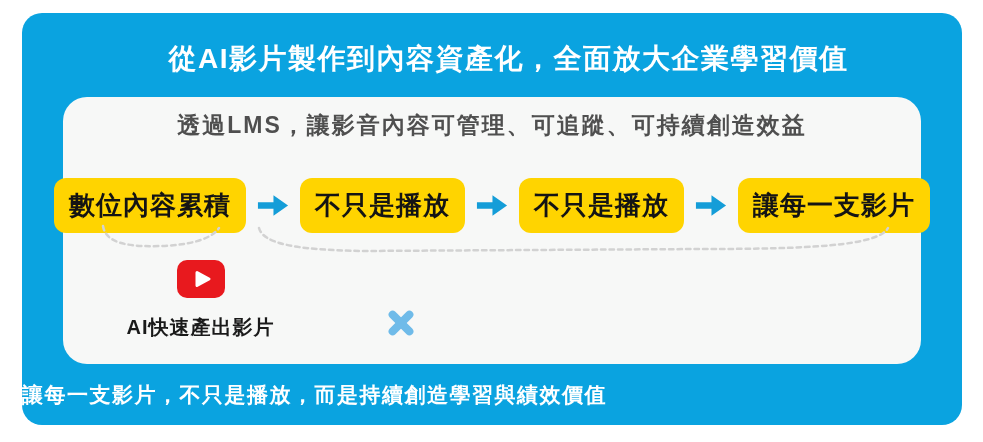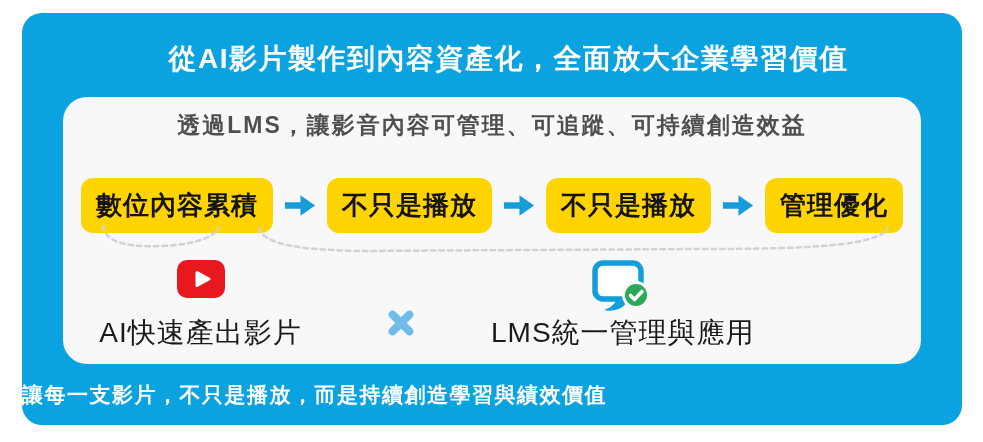--- a/index.html
+++ b/index.html
@@ -38,21 +38,21 @@
   }
   .arrow{width:32px;height:25px;flex:none;display:block;}
   .arrow-shape{fill:var(--arrow-blue);}
   .braces{position:absolute;top:123px;left:0;width:858px;height:42px;display:block;}
   .brace-path{fill:none;stroke:var(--dash-gray);stroke-width:2.5;stroke-dasharray:4.5 4;stroke-linecap:round;}
   .media{position:absolute;top:163px;text-align:center;}
   .media-video{left:10px;width:255px;}
   .media-lms{left:428px;width:260px;}
   .icon-slot{height:54px;display:flex;align-items:flex-start;justify-content:center;}
   .media-label{
-    font-size:28px;color:#1a1a1a;letter-spacing:1px;font-weight:400;white-space:nowrap;
+    font-size:20px;color:#1a1a1a;letter-spacing:1px;font-weight:700;white-space:nowrap;
   }
   .yt-bg{fill:var(--video-red);}
   .yt-play{fill:#ffffff;stroke:#ffffff;stroke-width:3;stroke-linejoin:round;}
   .mon-screen{fill:#ffffff;stroke:var(--monitor-blue);stroke-width:5.5;}
   .mon-stand{fill:var(--monitor-blue);}
   .badge-circle{fill:var(--check-green);stroke:var(--card-bg);stroke-width:3;}
   .badge-check{fill:none;stroke:#ffffff;stroke-width:3.6;stroke-linecap:round;stroke-linejoin:round;}
   .cross{position:absolute;left:324px;top:212px;width:28px;height:28px;}
   .cross-line{stroke:var(--multiply-blue);stroke-width:8.5;stroke-linecap:round;}
   .footer{
@@ -78,21 +78,21 @@
         <path class="arrow-shape" d="M1 9.5 H17.5 V2 L33 13 L17.5 24 V16.5 H1 Z"></path>
       </svg>
       <div class="step">不只是播放</div>
       <svg class="arrow" viewBox="0 0 34 26">
         <path class="arrow-shape" d="M1 9.5 H17.5 V2 L33 13 L17.5 24 V16.5 H1 Z"></path>
       </svg>
       <div class="step">不只是播放</div>
       <svg class="arrow" viewBox="0 0 34 26">
         <path class="arrow-shape" d="M1 9.5 H17.5 V2 L33 13 L17.5 24 V16.5 H1 Z"></path>
       </svg>
-      <div class="step">管理優化</div>
+      <div class="step">讓每一支影片</div>
     </div>
 
     <svg class="braces" viewBox="0 0 858 42">
       <path class="brace-path" d="M40 6 C42 19 55 25 80 26 C108 27 145 24 156 8"></path>
       <path class="brace-path" d="M196 8 C200 23 230 30 300 31 L640 29 C745 29 815 26 825 8"></path>
     </svg>
 
     <div class="media media-video">
       <div class="icon-slot">
         <svg width="48" height="38" viewBox="0 0 48 38">
@@ -101,29 +101,18 @@
         </svg>
       </div>
       <div class="media-label">AI快速產出影片</div>
     </div>
 
     <svg class="cross" viewBox="0 0 30 30">
       <line class="cross-line" x1="6" y1="6" x2="24" y2="24"></line>
       <line class="cross-line" x1="24" y1="6" x2="6" y2="24"></line>
     </svg>
 
-    <div class="media media-lms">
-      <div class="icon-slot">
-        <svg width="58" height="54" viewBox="0 0 58 54">
-          <rect class="mon-screen" x="3" y="3" width="46" height="36" rx="8"></rect>
-          <path class="mon-stand" d="M25 38 L36 38 C35 44 31 48 23 50 C19 51 15 51 12 50 C19 47.5 23.5 44 25 38 Z"></path>
-          <circle class="badge-circle" cx="44" cy="35" r="12.5"></circle>
-          <path class="badge-check" d="M38.5 35.5 L42.5 39.5 L50 31.5"></path>
-        </svg>
-      </div>
-      <div class="media-label">LMS統一管理與應用</div>
-    </div>
 
   </div>
 
   <div class="footer">讓每一支影片，不只是播放，而是持續創造學習與績效價值</div>
 
 </div>
 
 </body></html>

